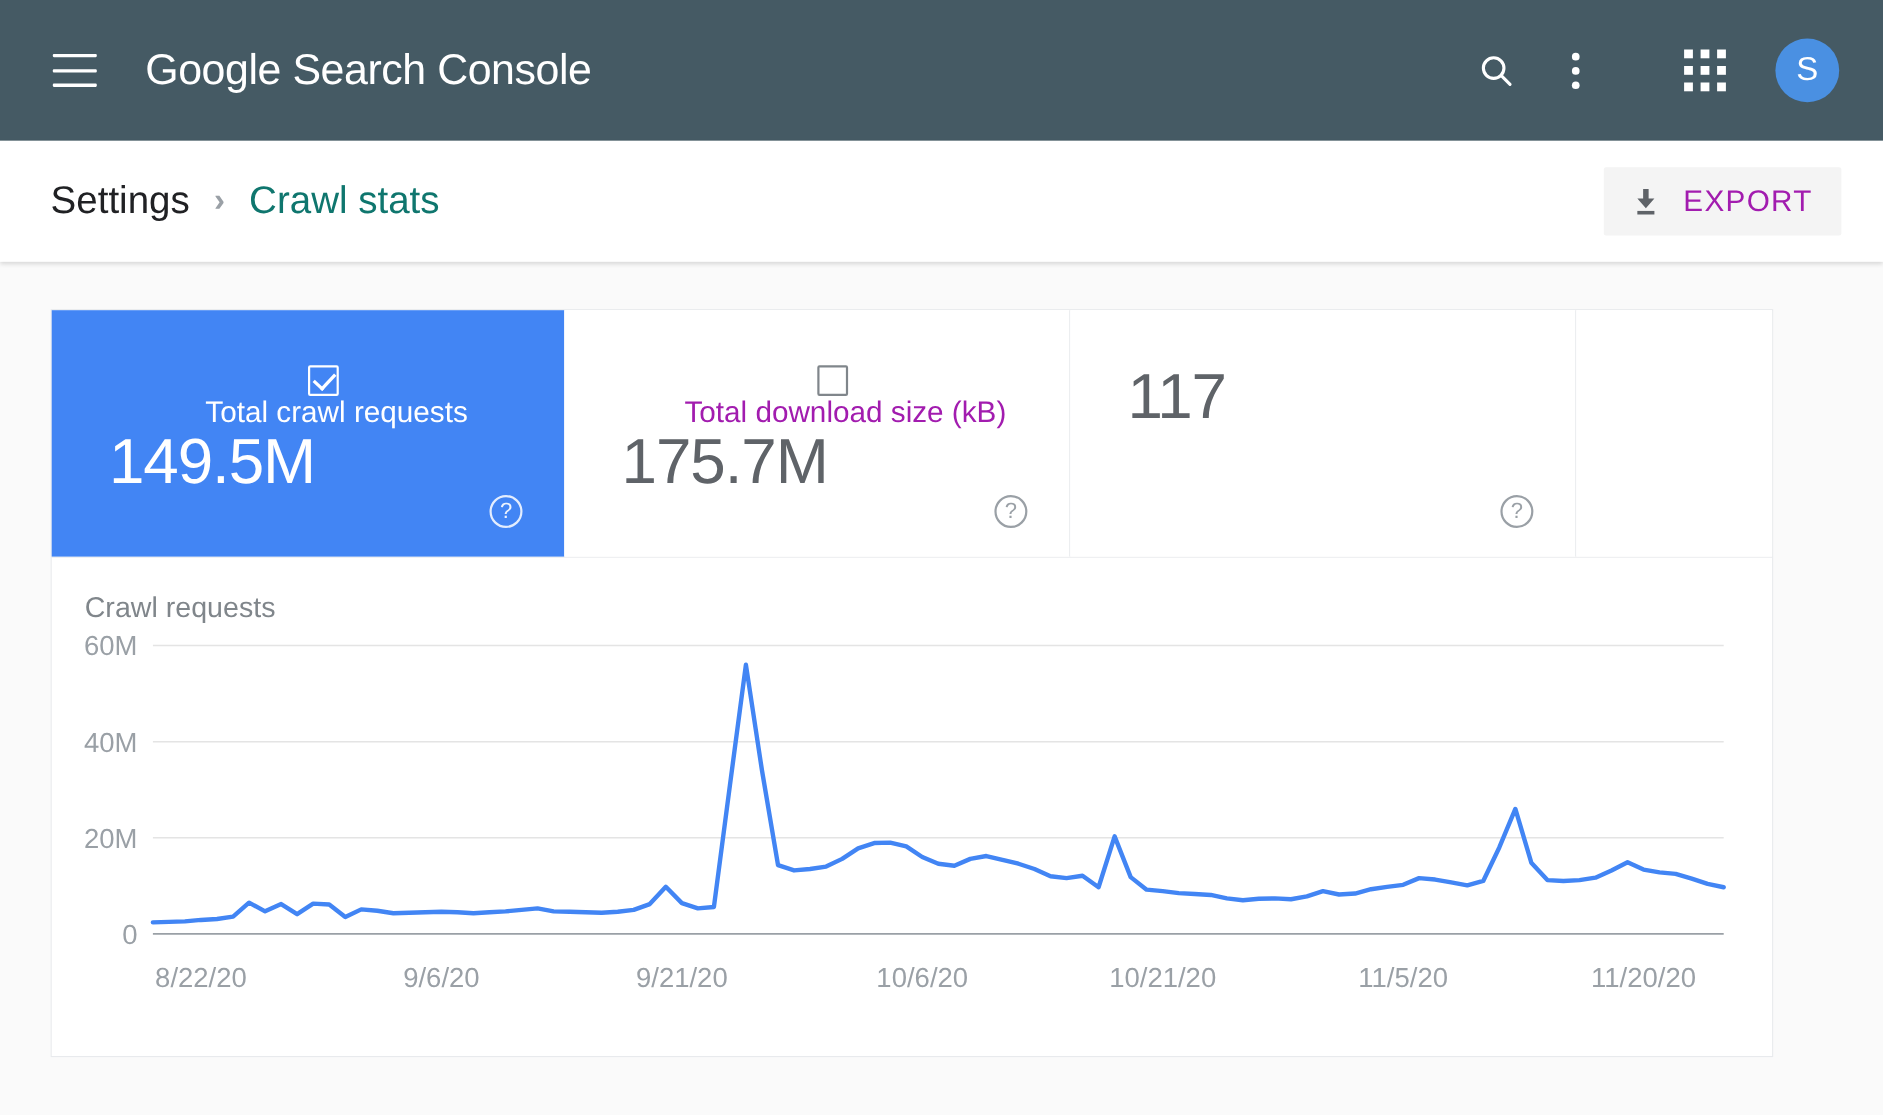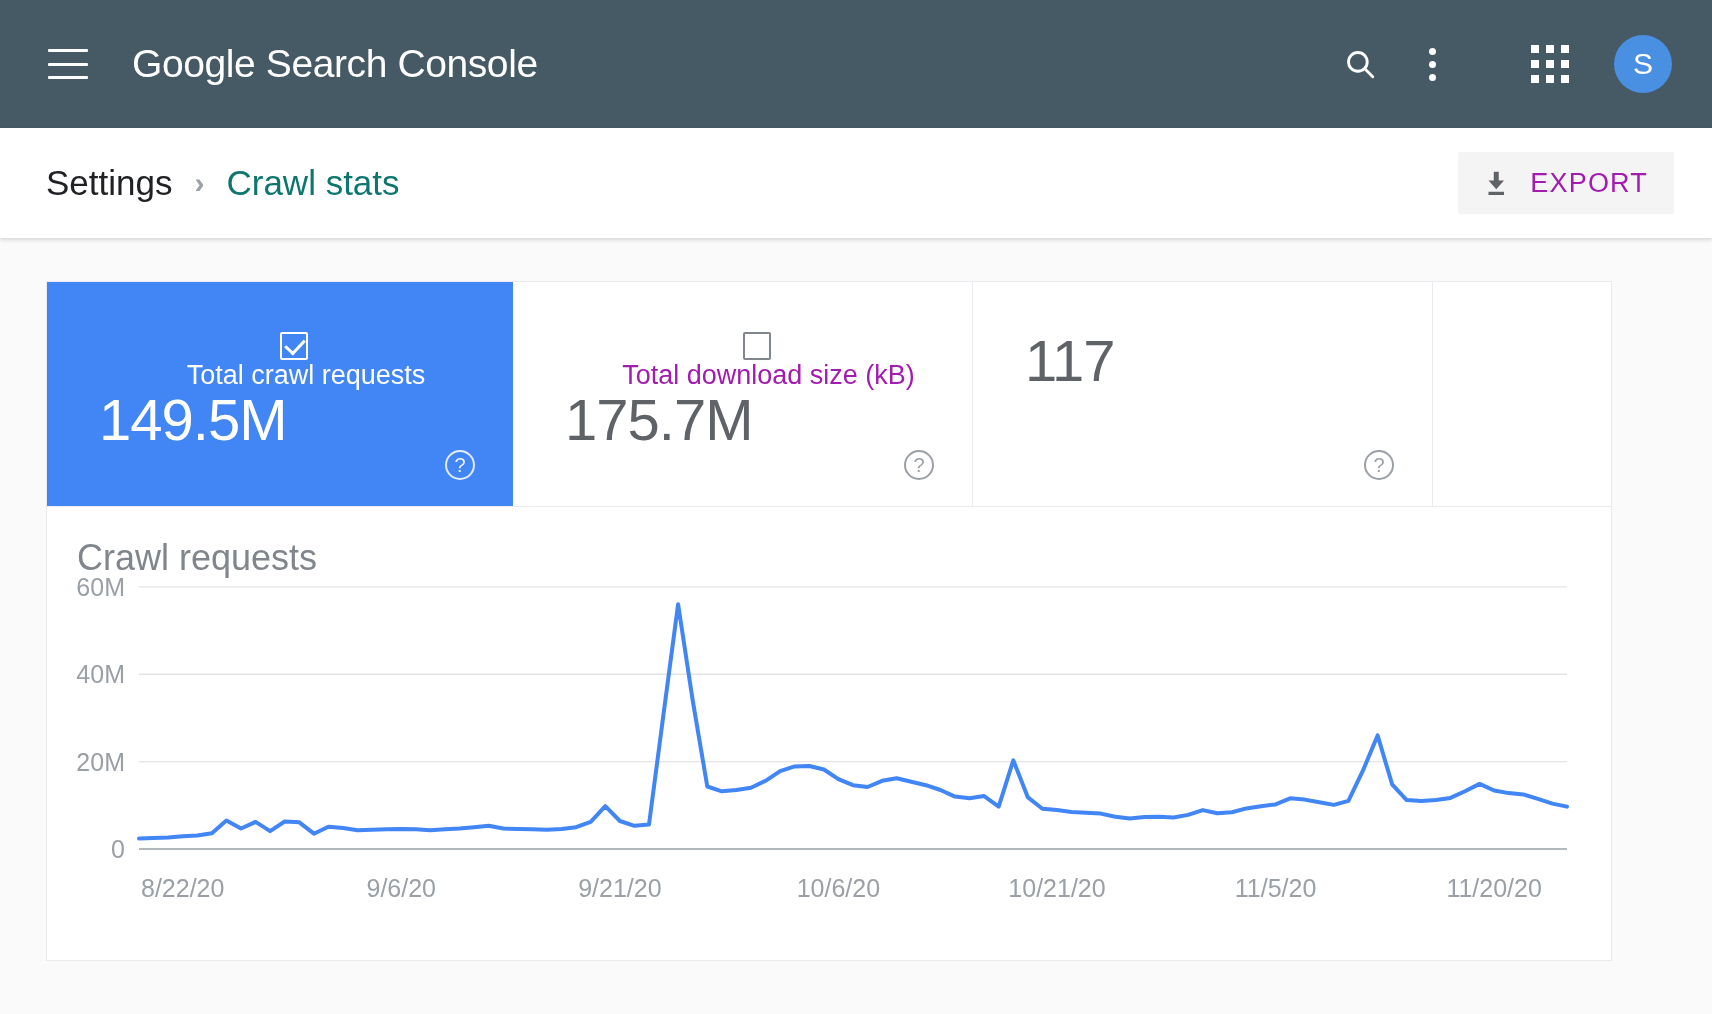--- a/index.html
+++ b/index.html
@@ -116,21 +116,21 @@
     position:absolute; right:38px; bottom:26px;
     width:30px; height:30px; border-radius:50%;
     border:2px solid #9aa0a6; box-sizing:border-box;
     color:#9aa0a6; font-size:20px; line-height:26px; text-align:center;
     cursor:pointer;
   }
   .selected .help { border-color:rgba(255,255,255,0.85); color:rgba(255,255,255,0.9); }
 
   
   .chartwrap { position:relative; height:454px; }
-  .chart-title { position:absolute; left:30px; top:30px; font-size:36px; color:#80868b; }
+  .chart-title { position:absolute; left:30px; top:30px; font-size:26px; color:#80868b; }
   .chartsvg { position:absolute; left:0; top:0; }
   .ylab { font-size:25px; fill:#9aa0a6; }
   .xlab { font-size:25px; fill:#9aa0a6; }
 </style>
 </head>
 <body>
 
 <div id="app">
 
   <div class="topbar">

